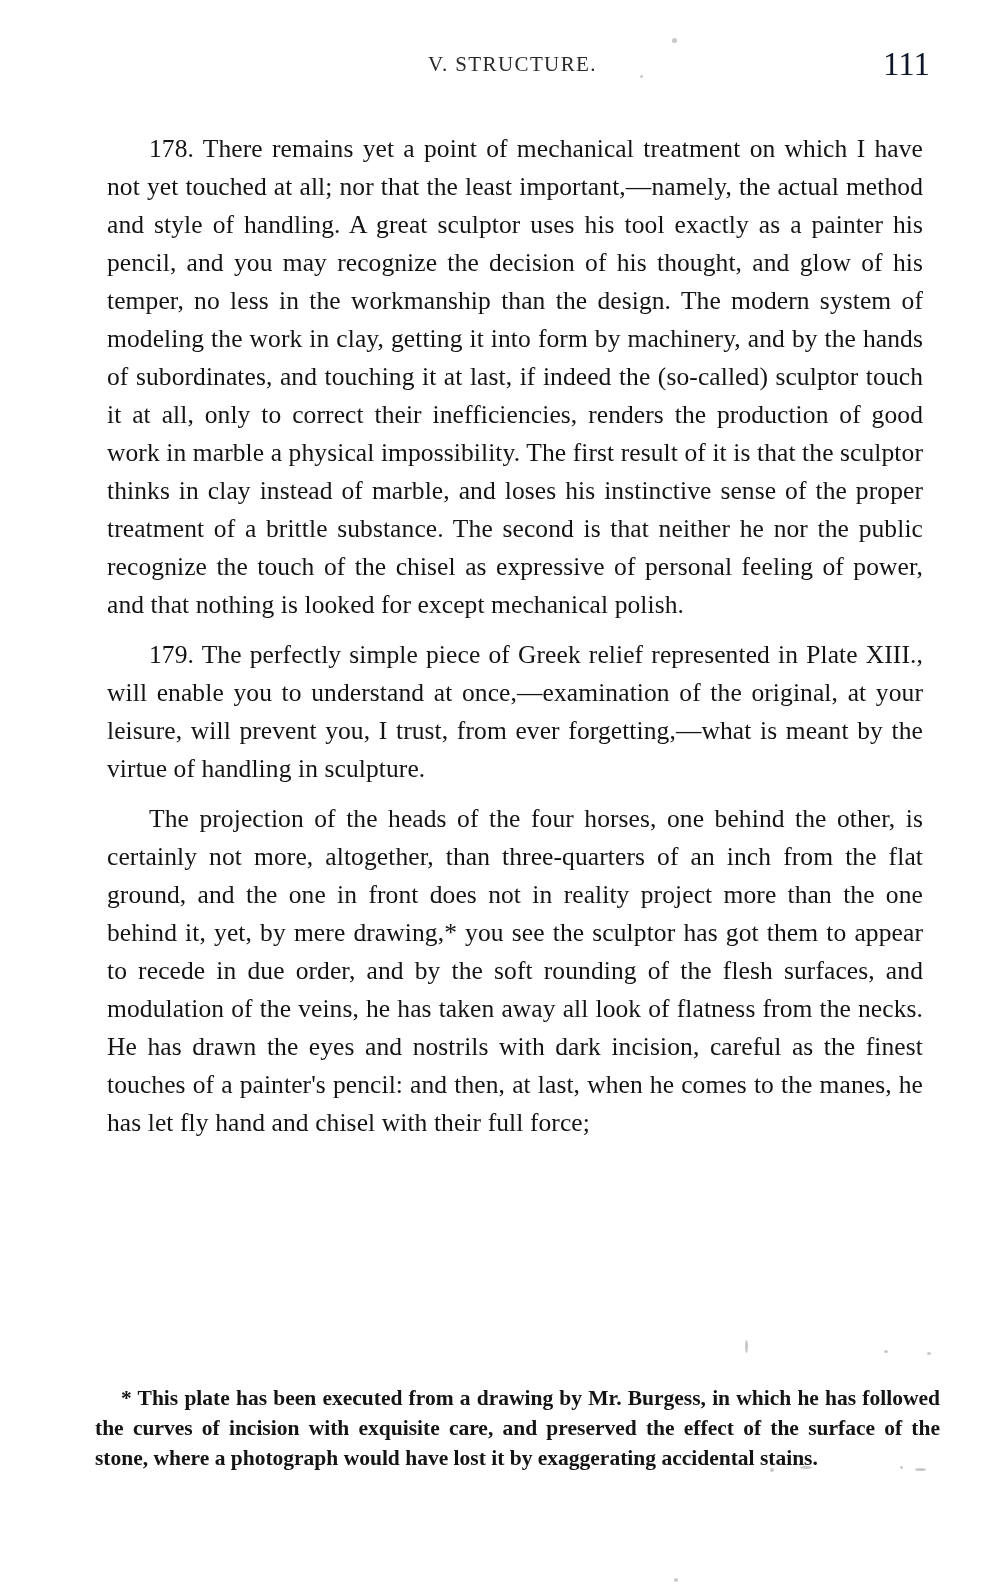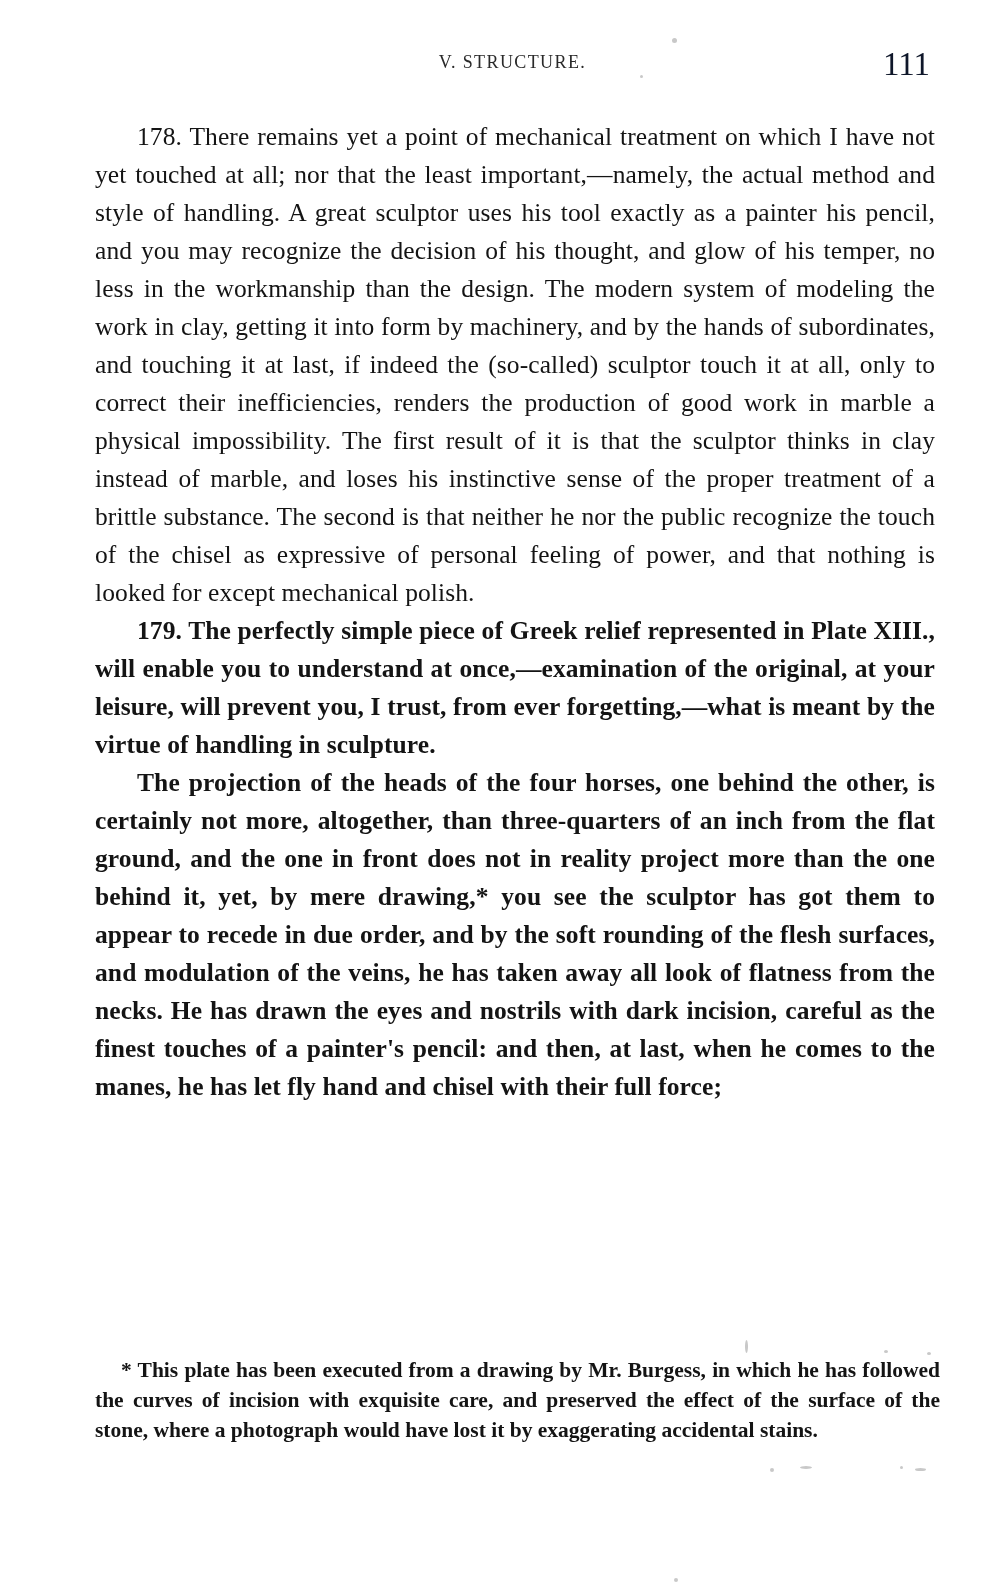--- a/index.html
+++ b/index.html
@@ -25,69 +25,69 @@
     top: 52px;
     left: 95px;
     right: 70px;
     height: 34px;
   }
   .running-head {
     position: absolute;
     left: 0;
     right: 0;
     text-align: center;
-    font-size: 18px;
+    font-size: 21px;
     letter-spacing: 1.4px;
     font-variant: small-caps;
     color: #2a2a2a;
   }
   .folio {
     position: absolute;
     right: 0;
     top: -6px;
     font-size: 33px;
     color: #0f172a;
     font-family: "Liberation Serif", serif;
   }
   .body-area {
     position: absolute;
     top: 118px;
     left: 95px;
     width: 840px;
   }
   p.para {
-    margin: 0;
+    margin: 12px;
     font-size: 25.5px;
     line-height: 38px;
     text-align: justify;
     text-justify: inter-word;
     color: #141414;
     letter-spacing: 0.1px;
   }
   p.para + p.para {
     margin-top: 0px;
-    font-weight: bold;
   }
   p.indent {
     text-indent: 42px;
   }
   .footnote {
     position: absolute;
     left: 95px;
     top: 1355px;
     width: 845px;
     font-size: 21.5px;
     line-height: 30px;
     text-align: justify;
     color: #141414;
     font-weight: 600;
   }
   .footnote .fn-first {
     text-indent: 26px;
     display: block;
+    margin-top: 28px;
   }
   .speck {
     position: absolute;
     background: #9a9a9a;
     border-radius: 50%;
     opacity: .55;
   }
 </style>
 </head>
 <body>

